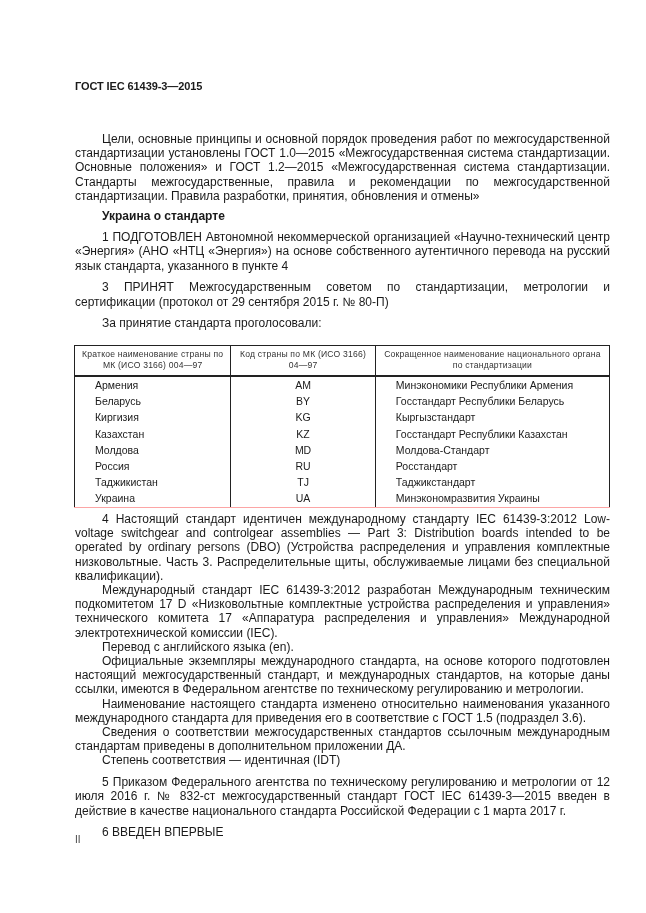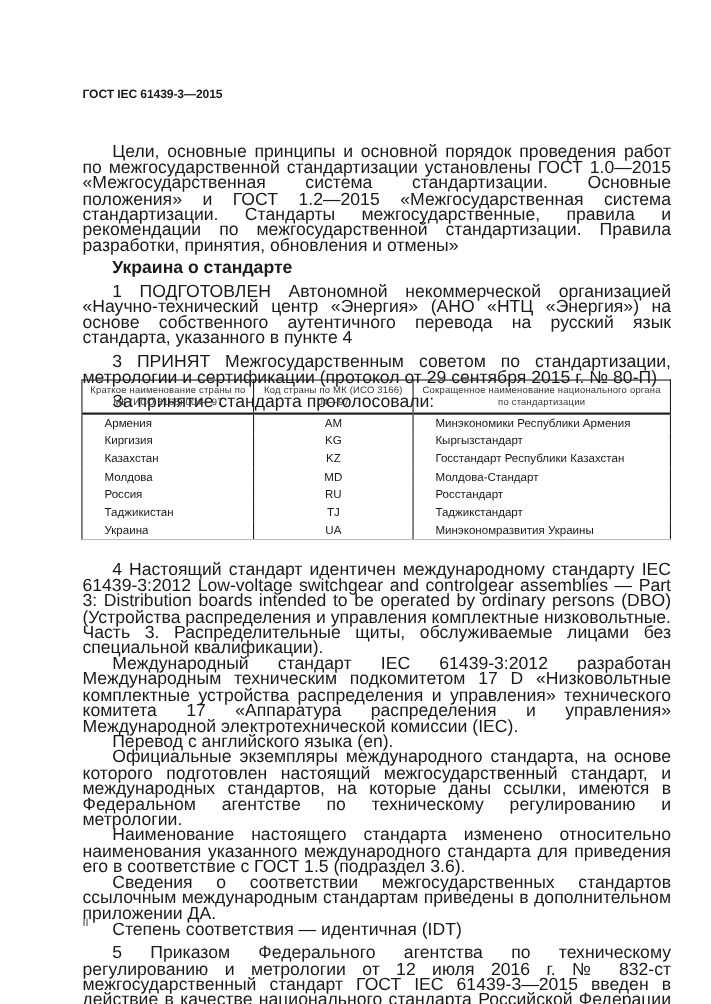--- a/index.html
+++ b/index.html
@@ -11,21 +11,21 @@
   .doc-code {
     position: absolute; left: 63px; top: 68px;
     font-size: 11px; font-weight: bold; letter-spacing: -0.1px;
   }
   .title {
     position: absolute; left: 0; width: 646px; top: 90px; text-align: center;
     font-size: 13.5px; font-weight: bold;
   }
   .body-block {
     position: absolute; left: 63px; width: 535px;
-    font-size: 16px; line-height: 14.2px; text-align: justify;
+    font-size: 12px; line-height: 14.2px; text-align: justify;
   }
   .p { margin: 0; text-indent: 27px; }
   .p.gap { margin-top: 7.5px; }
   .p.bold { font-weight: bold; }
   table.votes {
     position: absolute; left: 62px; top: 333px; width: 536px;
     border-collapse: collapse; font-size: 10.5px;
   }
   table.votes th {
     font-weight: normal; font-size: 8.6px; color: #333; line-height: 11px;
@@ -69,20 +69,25 @@
         <th class="col3">Сокращенное наименование национального органа по стандартизации</th>
       </tr>
     </thead>
     <tbody>
       <tr>
         <td>Армения</td>
         <td class="code">AM</td>
         <td>Минэкономики Республики Армения</td>
       </tr>
       <tr>
+        <td>Беларусь</td>
+        <td class="code">BY</td>
+        <td>Госстандарт Республики Беларусь</td>
+      </tr>
+      <tr>
         <td>Киргизия</td>
         <td class="code">KG</td>
         <td>Кыргызстандарт</td>
       </tr>
       <tr>
         <td>Казахстан</td>
         <td class="code">KZ</td>
         <td>Госстандарт Республики Казахстан</td>
       </tr>
       <tr>

